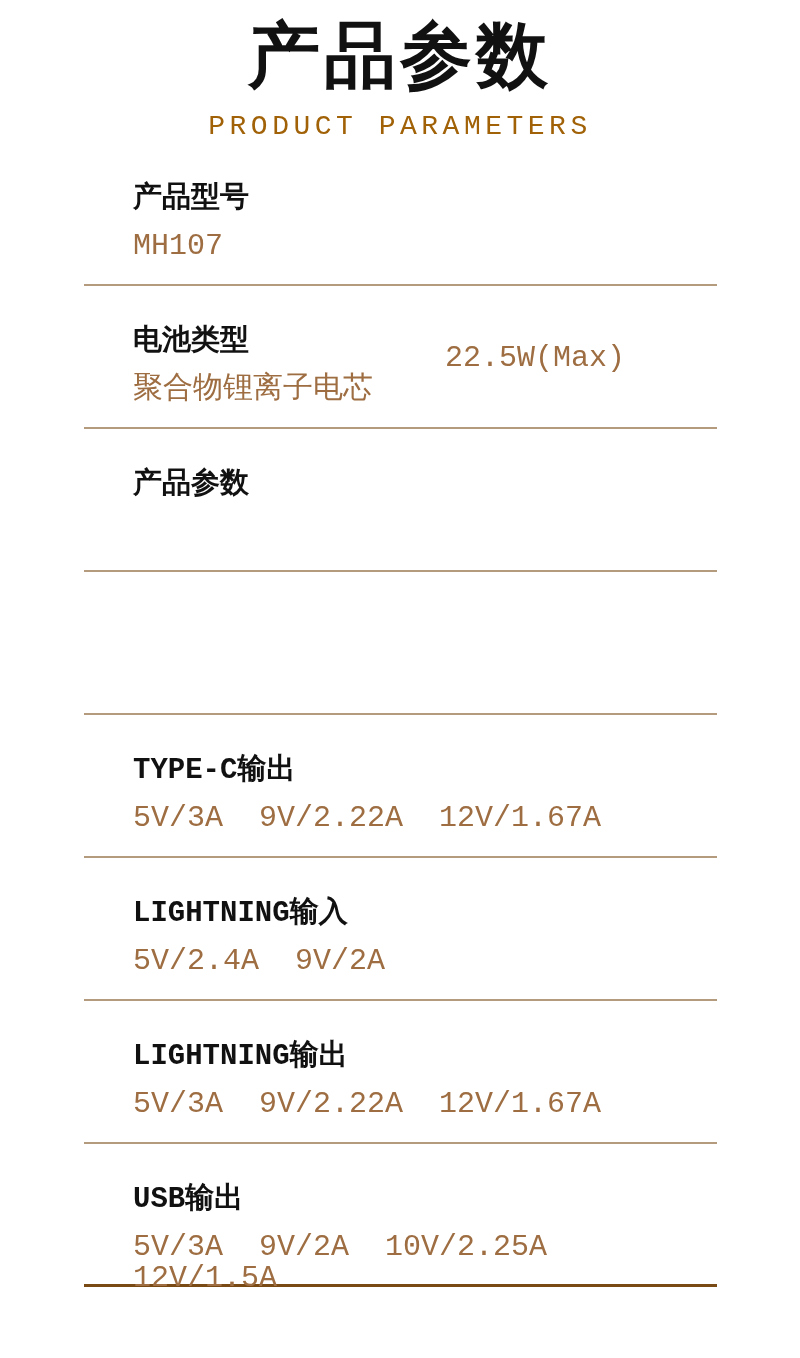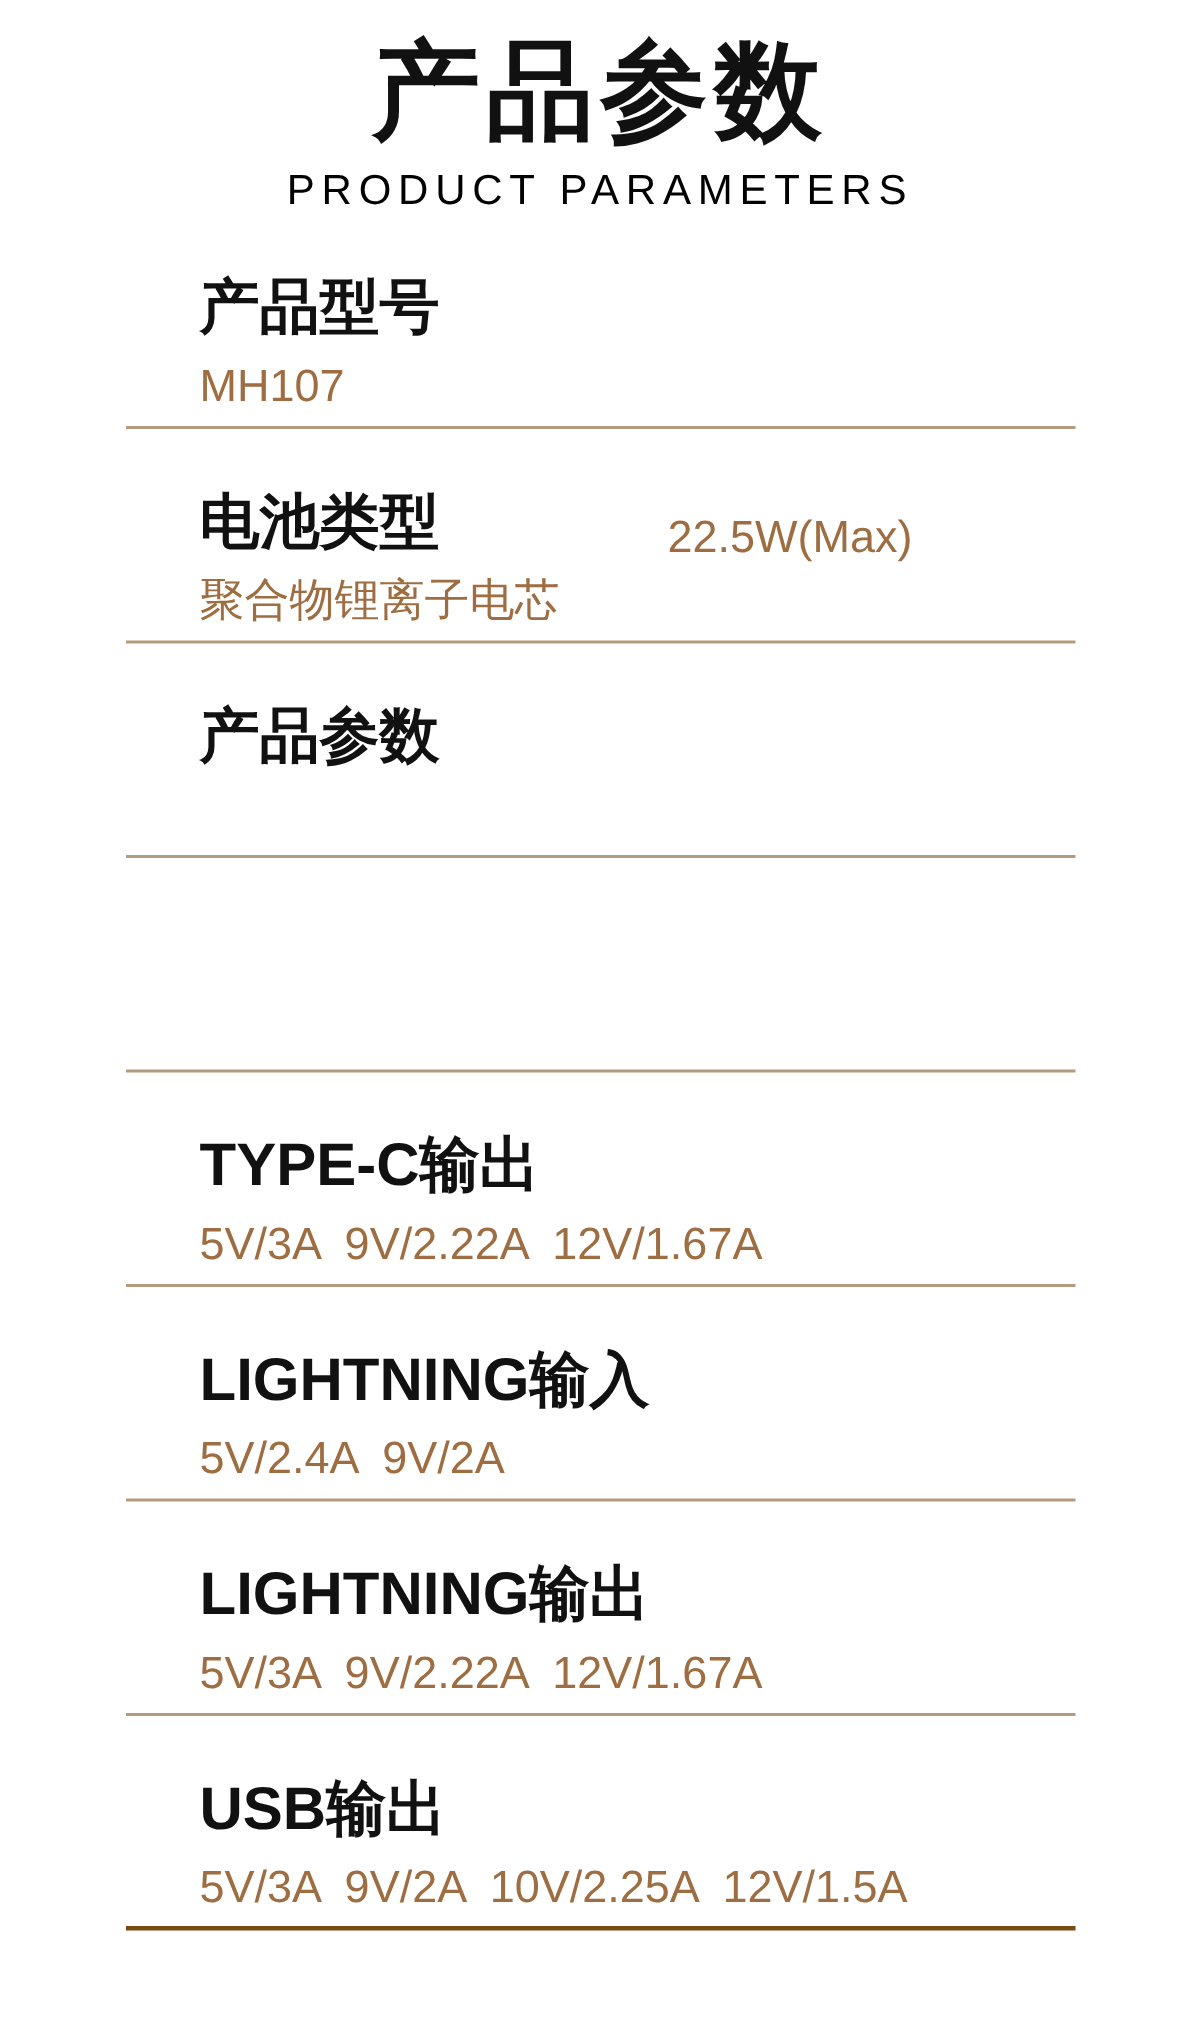--- a/index.html
+++ b/index.html
@@ -14,38 +14,39 @@
   body{
     width:800px;
     font-family:"Liberation Sans","DejaVu Sans",sans-serif;
   }
   .page{
     position:relative;
     width:800px;
     height:1358px;
     background:var(--bg-color);
     overflow:hidden;
+    font-family:Liberation Mono, monospace;
   }
   .header{
     padding-top:20px;
     text-align:center;
   }
   .title{
     font-size:72px;
     font-weight:900;
     letter-spacing:4px;
     line-height:1.16;
     color:var(--label-color);
   }
   .subtitle{
     margin-top:6px;
     font-size:28px;
     font-weight:400;
     letter-spacing:4.5px;
-    color:#000000;
+    color:#a16207;
     line-height:1.2;
   }
   .rows{
     width:633px;
     margin-left:84px;
     margin-top:0;
   }
   .spec-row{
     height:143px;
     border-bottom:2px solid var(--divider-color);
@@ -55,21 +56,21 @@
     border-bottom:3px solid var(--divider-final-color);
   }
   .cells{
     display:grid;
     grid-template-columns:1fr;
   }
   .cells.two-col{
     grid-template-columns:312px 1fr;
   }
   .spec-label{
-    font-size:40px;
+    font-size:29px;
     font-weight:700;
     color:var(--label-color);
     line-height:1.05;
     white-space:nowrap;
   }
   .spec-value{
     margin-top:16px;
     font-size:30px;
     font-weight:400;
     color:var(--value-color);

